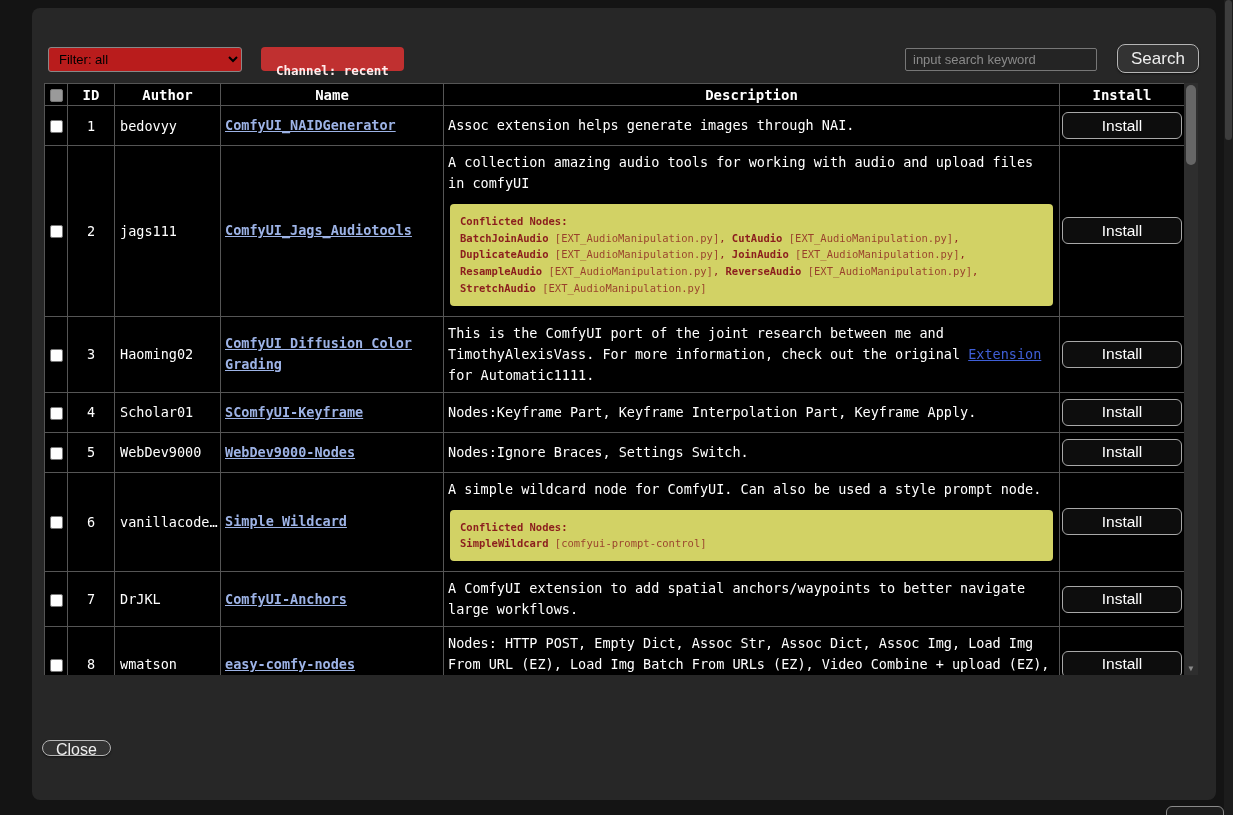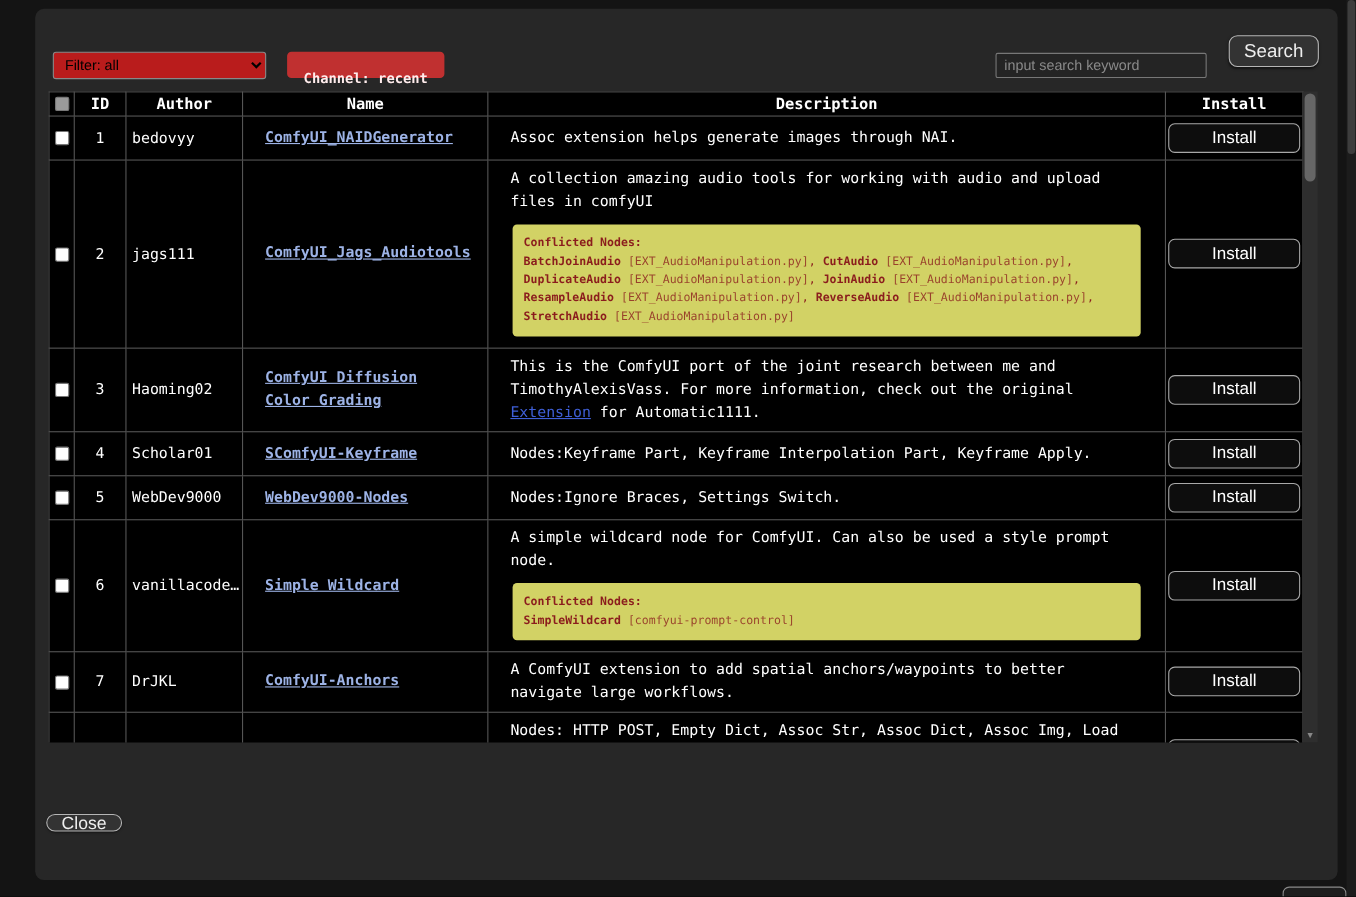--- a/index.html
+++ b/index.html
@@ -30,39 +30,39 @@
     position:absolute; left:873px; top:40px; width:192px; height:23px;
     background:#242424; border:1px solid #777; border-radius:2px;
     color:#ddd; font-family:"Liberation Sans", sans-serif; font-size:13px; padding:0 7px;
   }
   .search-input::placeholder { color:#8a8a8a; }
   .btn {
     font-family:"Liberation Sans", sans-serif;
     background:#333; color:#eee; border:1px solid #b5b5b5; border-radius:8px;
     cursor:pointer; box-shadow:0 1px 2px rgba(0,0,0,.5);
   }
-  .search-btn { position:absolute; left:1085px; top:24px; height:29px; padding:0 13px; font-size:17px;text-align:center; }
+  .search-btn { position:absolute; left:1085px; top:36px; height:29px; padding:0 13px; font-size:17px;text-align:center; }
   .close-btn  { position:absolute; left:10px; top:732px; height:16px; padding:0 13px; font-size:16px; }
 
   
   .tablewrap { position:absolute; left:12px; top:75px; width:1154px; height:592px; overflow:hidden; }
   table { border-collapse:collapse; table-layout:fixed; width:1140px; background:#000; }
   col.c-check   { width:23px; }
   col.c-id      { width:47px; }
   col.c-author  { width:106px; }
   col.c-name    { width:223px; }
   col.c-desc    { width:616px; }
   col.c-install { width:125px; }
 
   th, td { border:1px solid #555; color:#fff; }
   thead th {
     background:#000; font-size:14px; font-weight:bold; text-align:center;
     height:22px; padding:1px 2px;
   }
-  td { font-size:13.5px; padding:6px 20px; vertical-align:middle; }
+  td { font-size:13.5px; padding:6px 4px; vertical-align:middle; }
   .cell-check, .cell-id { text-align:center; padding:6px 2px; }
   .cell-install { text-align:center; padding:6px 2px; }
   .cell-author { padding-left:5px; }
 
   input[type="checkbox"] {
     appearance:none; -webkit-appearance:none;
     width:13px; height:13px; background:#fff; border:1px solid #777; border-radius:2px;
     vertical-align:middle; cursor:pointer;
   }
   thead input[type="checkbox"] { background:#9a9a9a; }

